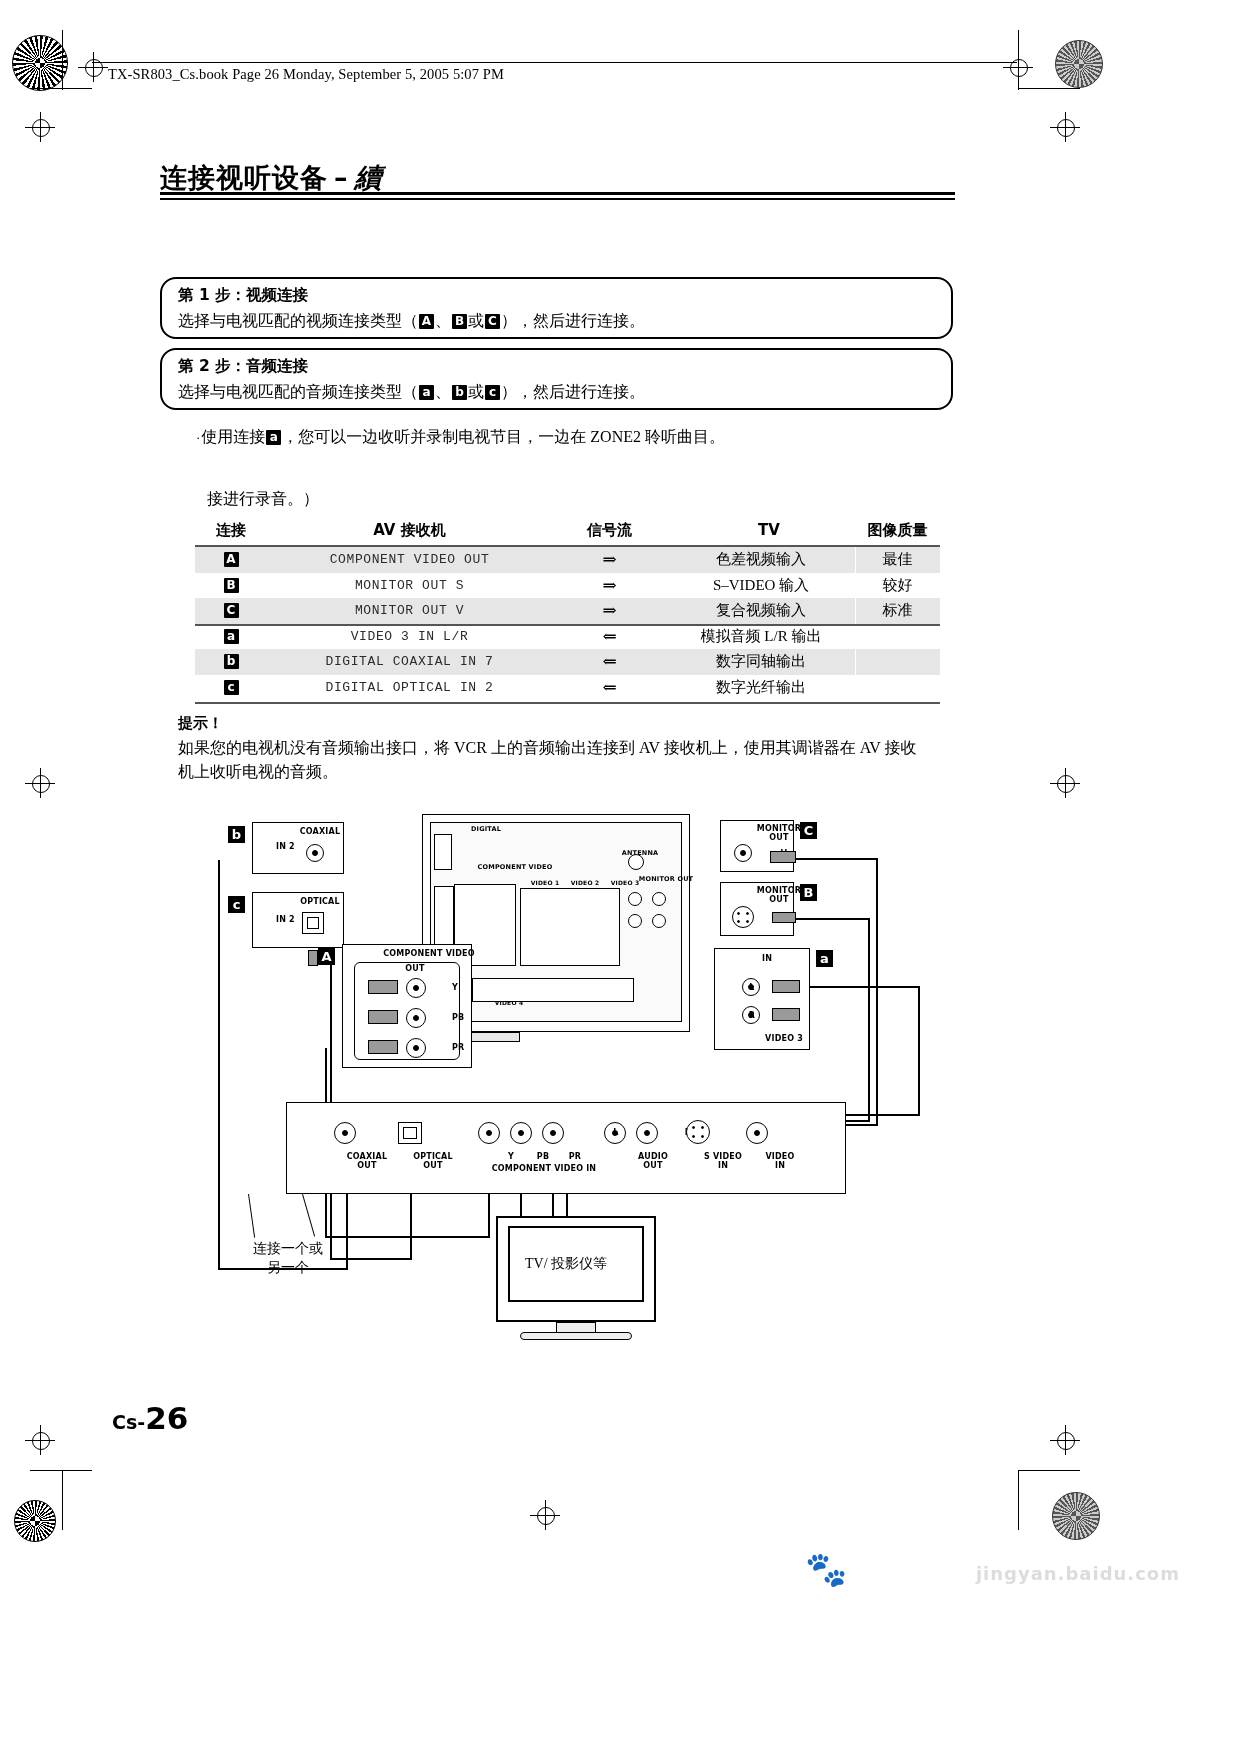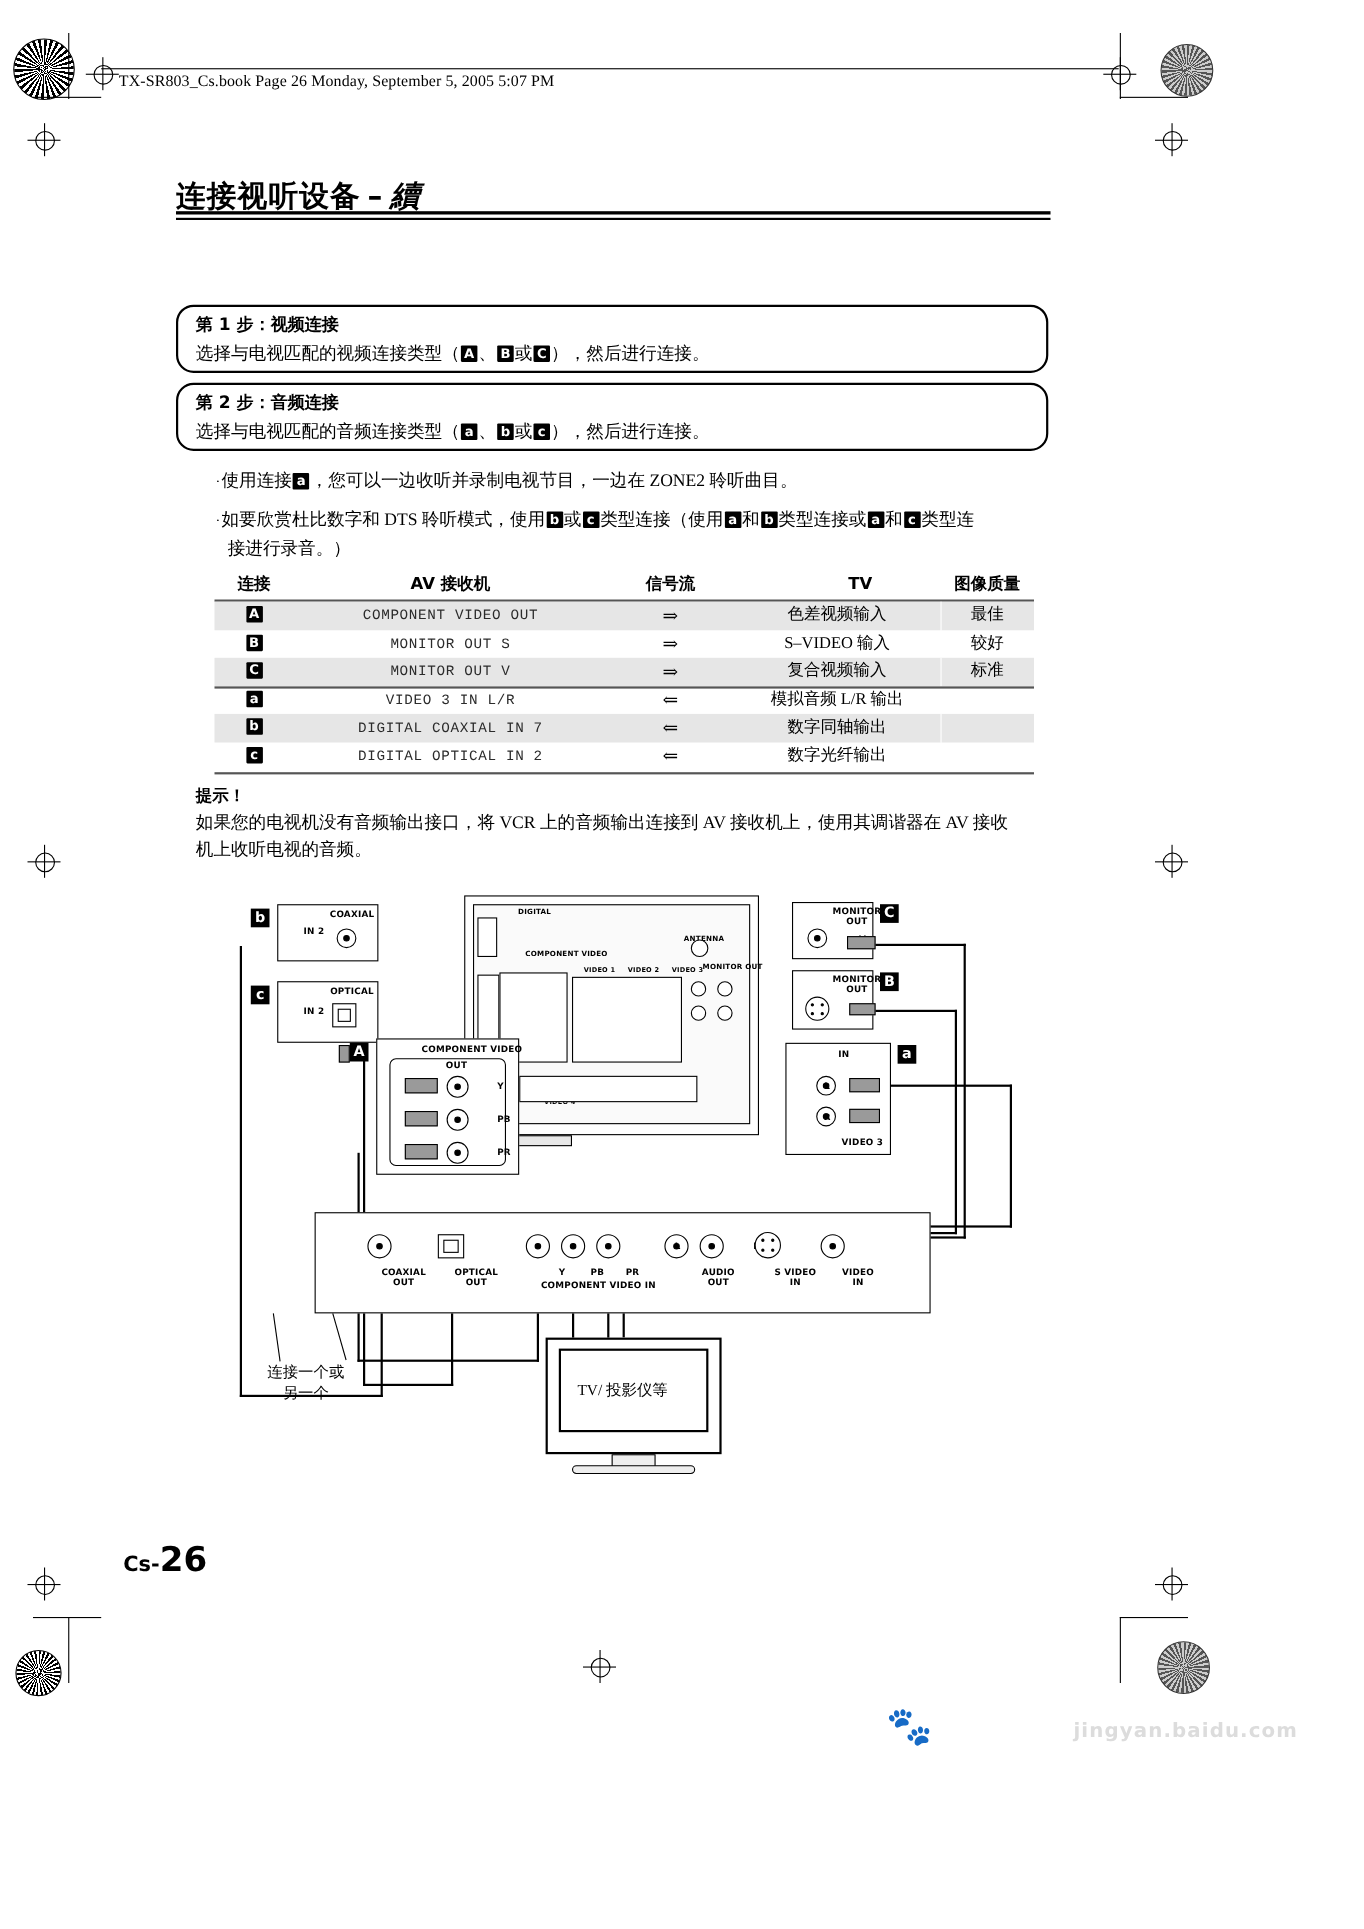--- a/index.html
+++ b/index.html
@@ -116,21 +116,21 @@
   .jack{position:absolute;border-radius:50%;border:1.3px solid #000;background:#fff;box-sizing:border-box;}
   .jack.i{background:#000;}
   .plug{position:absolute;background:#9a9a9a;border:1.2px solid #000;box-sizing:border-box;}
   .wire{position:absolute;background:#000;}
 
   .tvset{position:absolute;border:2px solid #000;background:#fff;box-sizing:border-box;}
   .tvlabel{
     position:absolute;font-family:"Liberation Serif",serif;font-size:14px;text-align:center;width:100%;
   }
   .note{
-    position:absolute;font-family:"Liberation Serif",serif;font-size:14px;line-height:1.35;
+    position:absolute;font-family:"Liberation Serif",serif;font-size:14px;line-height:1.35;padding-left:10px;
   }
 
   
   .pagenum{
     position:absolute;left:112px;top:1400px;font-family:"DejaVu Sans","Liberation Sans",sans-serif;
   }
   .pagenum .cs{font-size:19px;font-weight:bold;}
   .pagenum .no{font-size:31px;font-weight:bold;}
 
   .wm{
@@ -206,31 +206,28 @@
     <div class="step-title">第 2 步：音频连接</div>
     <div class="step-body">
       <span>选择与电视匹配的音频连接类型（</span><span class="chip lc">a</span><span>、</span><span class="chip lc">b</span><span>或</span><span class="chip lc">c</span><span>），然后进行连接。</span>
     </div>
   </div>
 
   <div class="bullet" style="left:196px;top:427px;">
     <span class="dot">·</span><span>使用连接</span><span class="chip lc">a</span><span>，您可以一边收听并录制电视节目，一边在 ZONE2 聆听曲目。</span>
   </div>
 
-  <div class="bullet" style="left:196px;top:462px;">
-    <span class="dot">·</span><span>如要欣赏杜比数字和 DTS 聆听模式，使用</span><span class="chip lc">b</span><span>或</span><span class="chip lc">c</span><span>类型连接（使用</span><span class="chip lc">a</span><span>和</span><span class="chip lc">b</span><span>类型连接或</span><span class="chip lc">a</span><span>和</span><span class="chip lc">c</span><span>类型连</span>
-  </div>
   <div class="bullet" style="left:207px;top:489px;">接进行录音。）</div>
 
   <div class="tbl">
     <div class="hrow">
       <div class="hcell" style="left:0;width:72px;">连接</div>
       <div class="hcell" style="left:72px;width:285px;">AV 接收机</div>
       <div class="hcell" style="left:357px;width:115px;">信号流</div>
-      <div class="hcell" style="left:493px;width:188px;">TV</div>
+      <div class="hcell" style="left:480px;width:188px;">TV</div>
       <div class="hcell" style="left:660px;width:85px;">图像质量</div>
     </div>
 
     <div class="rule-top" style="top:24px;"></div>
 
     <div id="table-rows" style="position:absolute;top:26px;left:0;width:745px;">
         <div class="trow shade">
           <div class="cell " style="left: 0px; width: 72px;"><span class="chip">A</span></div>
           <div class="cell mono" style="left: 72px; width: 285px;">COMPONENT  VIDEO  OUT</div>
           <div class="cell arrow" style="left: 357px; width: 115px;">⇒</div>

